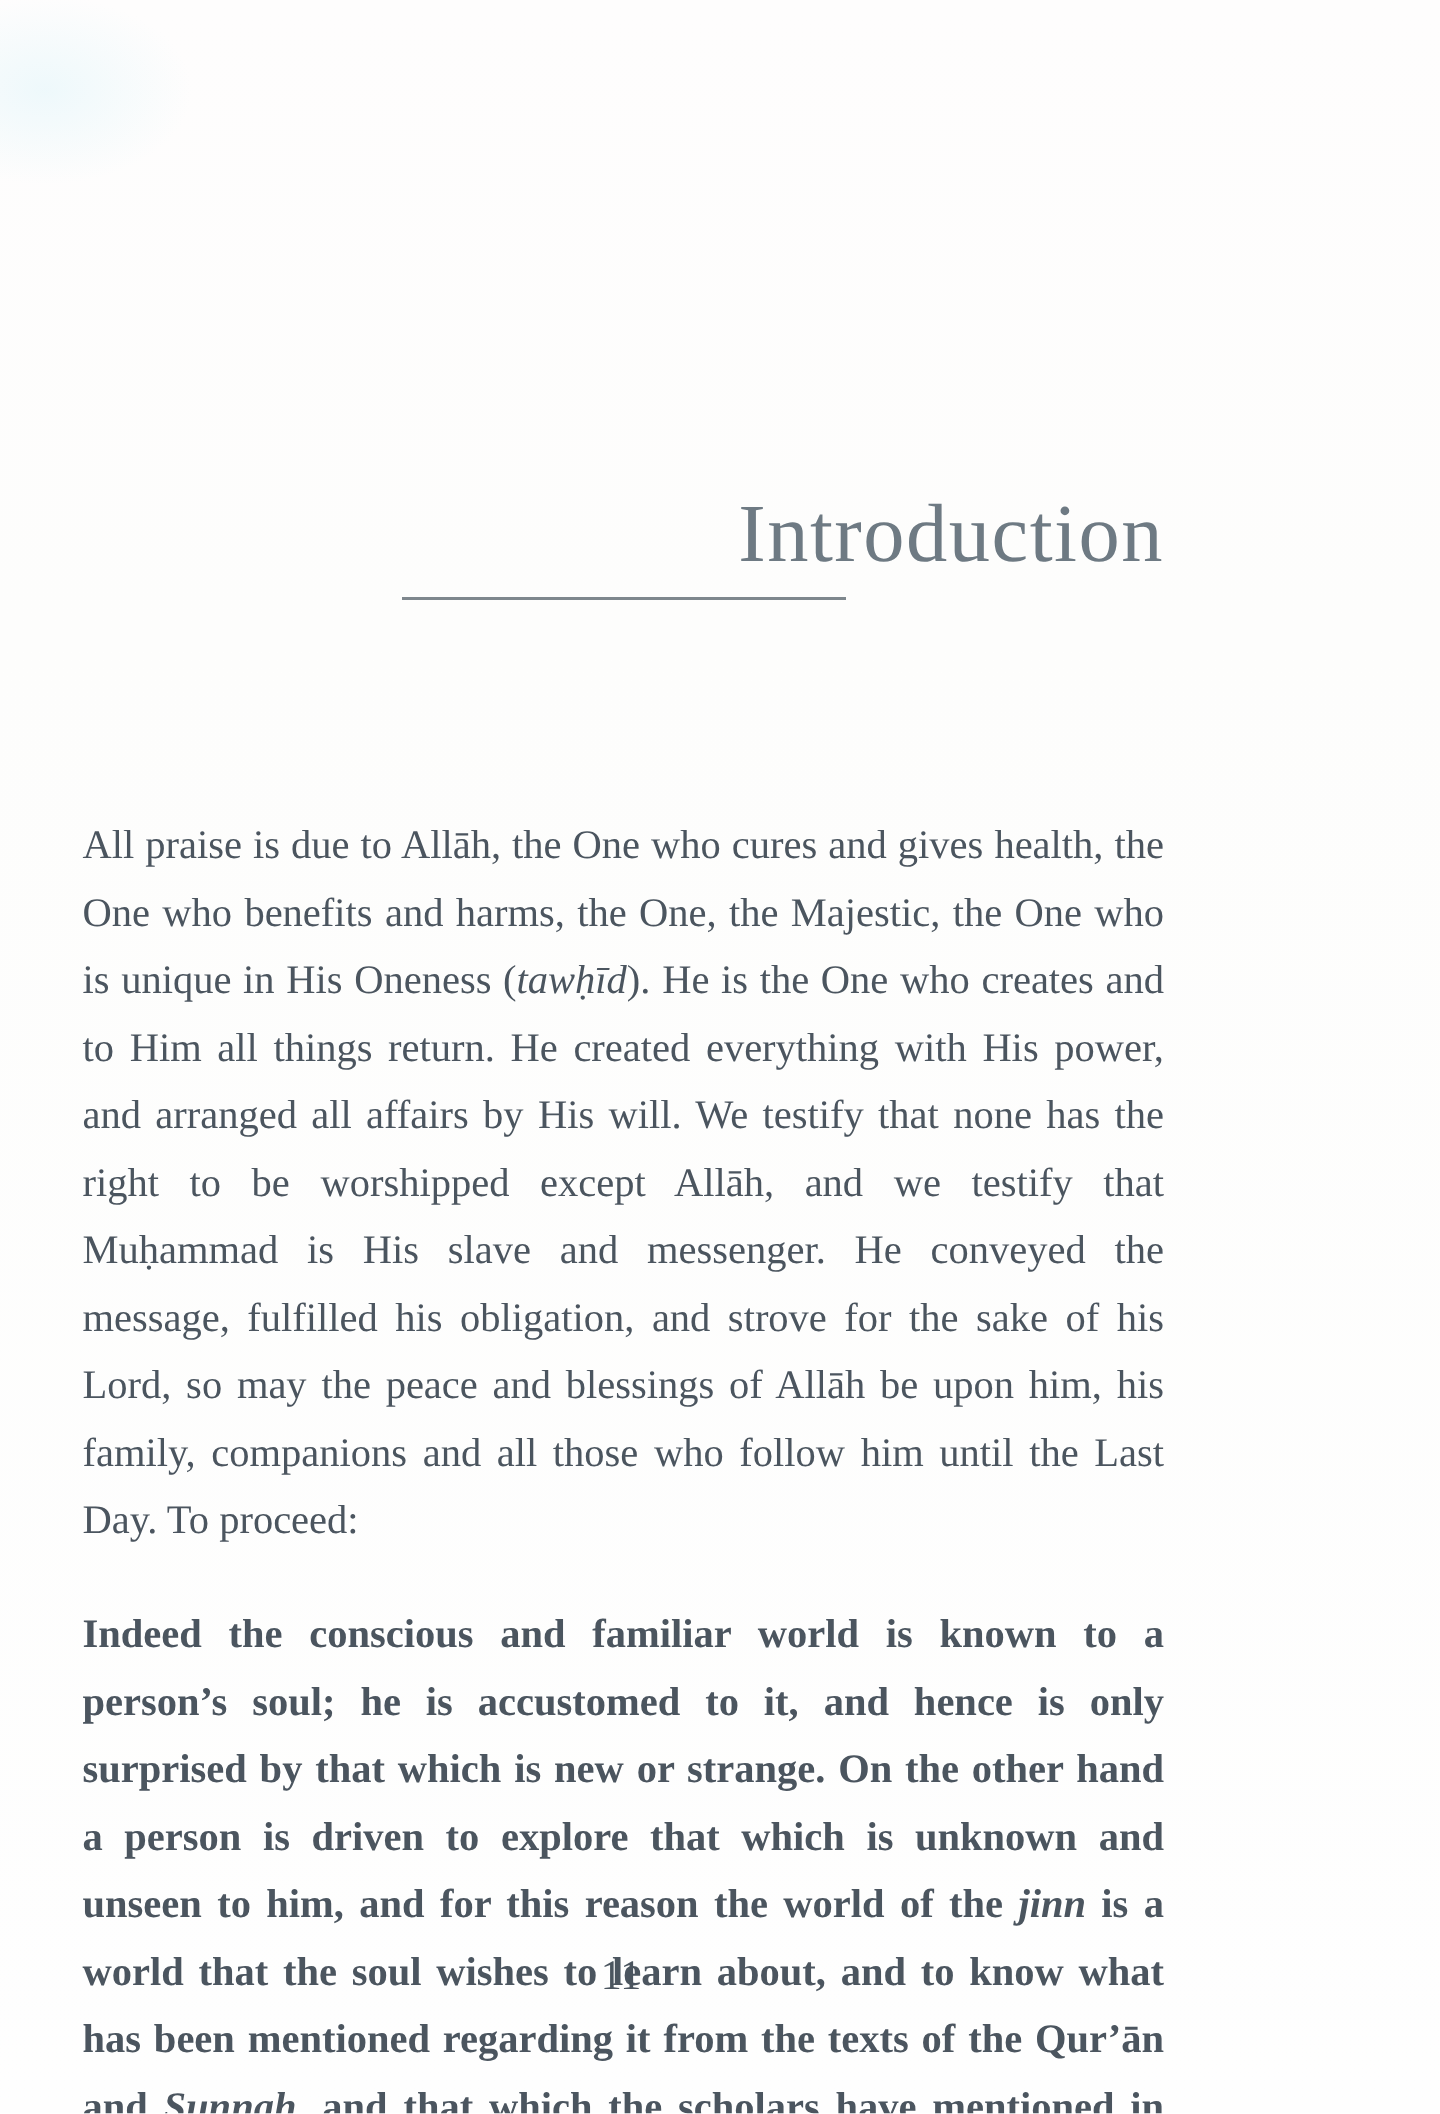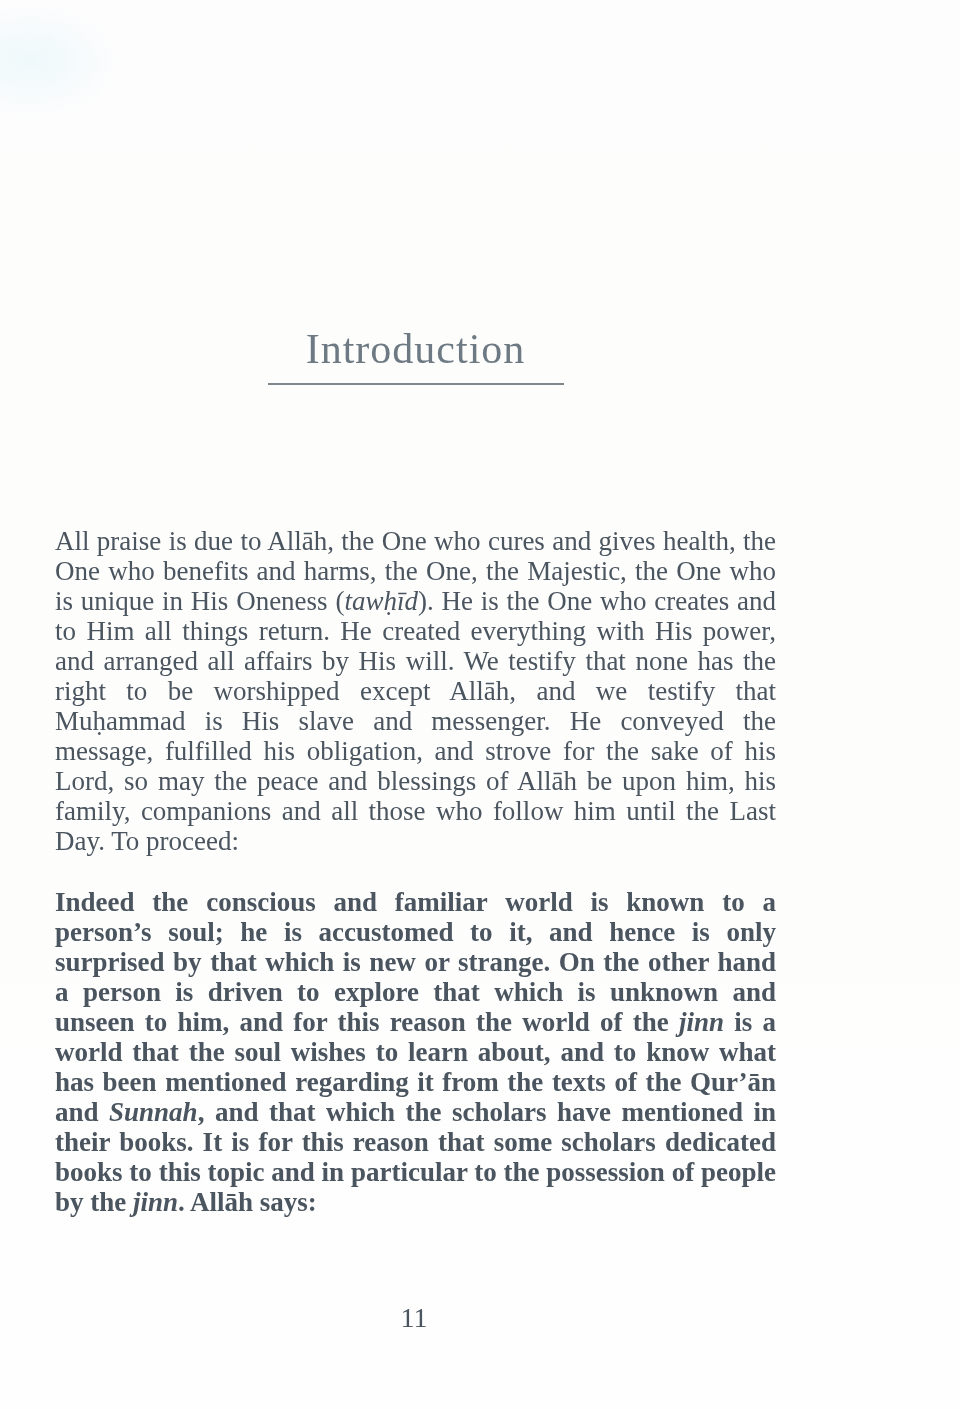--- a/index.html
+++ b/index.html
@@ -23,39 +23,40 @@
     left: 55px;
     top: 0;
     width: 721px;
   }
   .chapter-header {
     margin-top: 326px;
     text-align: center;
   }
   .chapter-title {
     margin: 0;
-    font-size: 42px;
+    font-size: 55px;
     font-weight: normal;
     letter-spacing: 1px;
     color: var(--title-color, #6e7a83);
     line-height: 1.1;
+    text-align: right;
   }
   .title-rule {
     width: 296px;
     height: 2px;
     margin: 11px auto 0 auto;
     background: var(--rule-color, #7e878d);
   }
   .body-text {
     margin-top: 141px;
   }
   .body-text p {
     margin: 0 0 31px 0;
     font-size: 27px;
-    line-height: 30px;
+    line-height: 45px;
     color: var(--body-color, #4b555f);
     text-align: justify;
   }
   .body-text p:last-child {
     margin-bottom: 0;
     font-weight: bold;
   }
   .body-text em {
     font-style: italic;
   }

